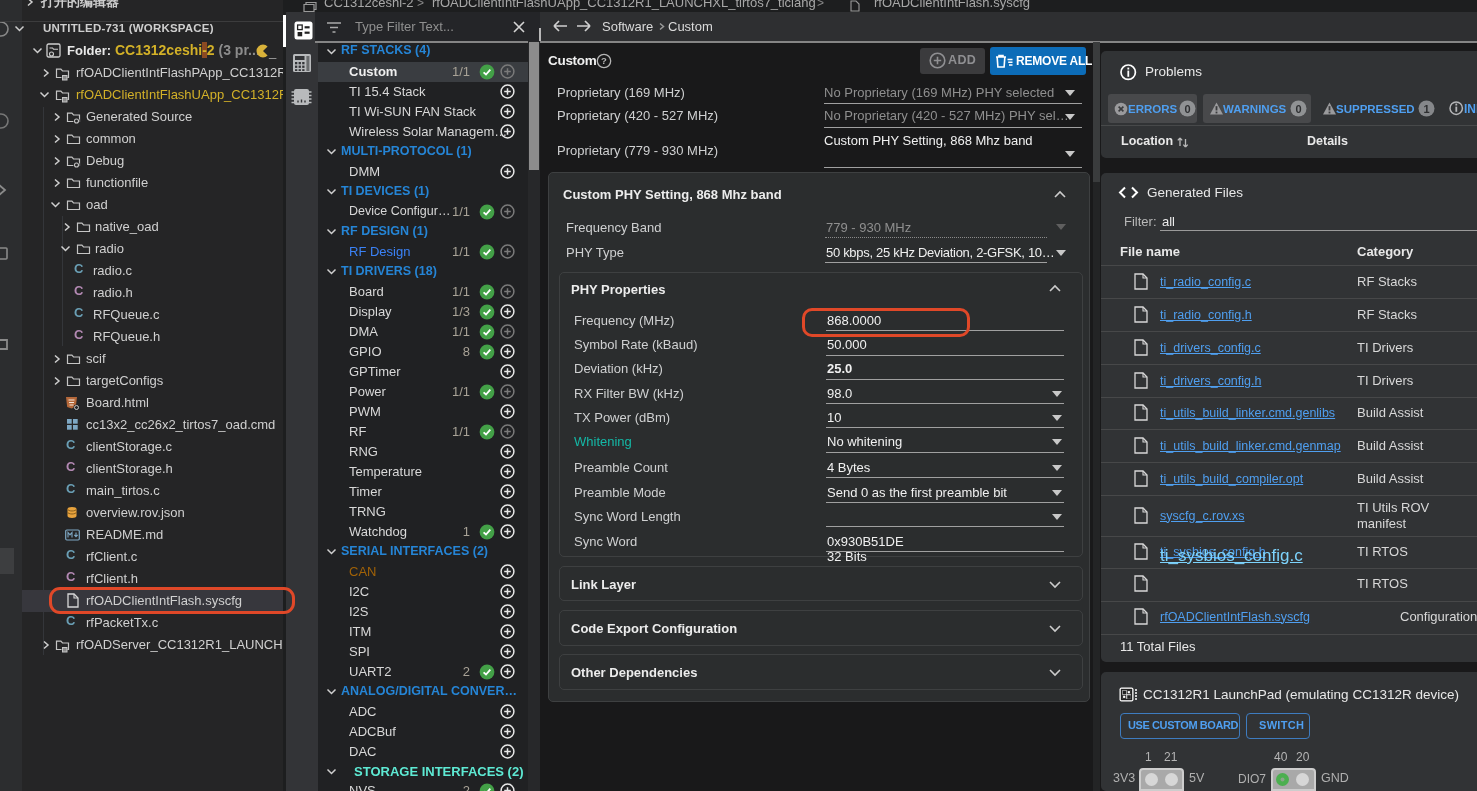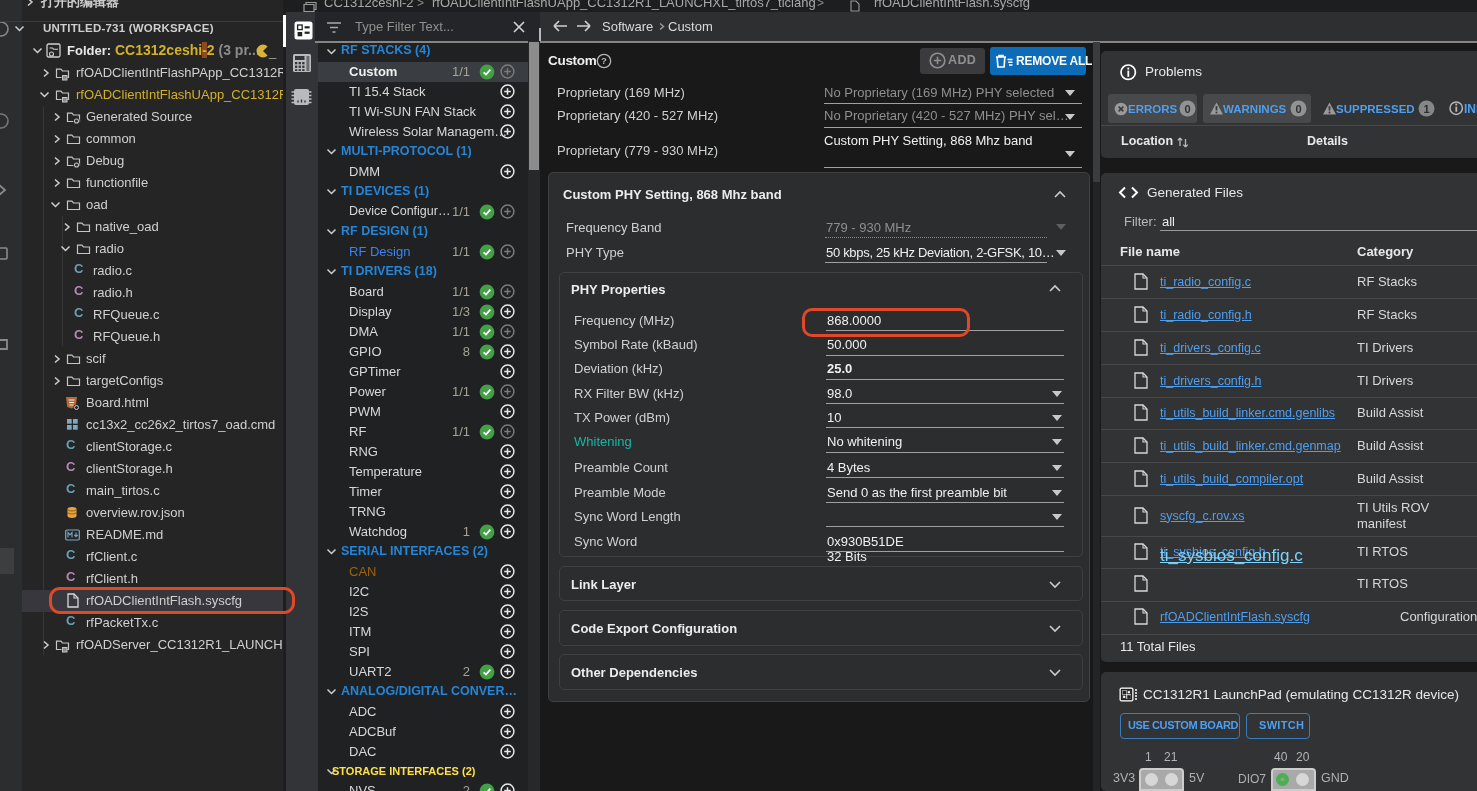--- a/index.html
+++ b/index.html
@@ -481,21 +481,21 @@
     <path d="M7.5 4.2 v6.6 M4.2 7.5 h6.6" stroke="#e8e8e8" stroke-width="1.5" fill="none"></path>
   </svg>
 <div class="txt" style="left:349px;top:741.5px;font-size:13px;color:#d8d8d8;font-weight:normal;line-height:20px;">DAC</div>
 <svg style="position:absolute;left:500px;top:744.0px" width="15" height="15">
     <circle cx="7.5" cy="7.5" r="6.4" stroke="#e8e8e8" stroke-width="1.5" fill="none"></circle>
     <path d="M7.5 4.2 v6.6 M4.2 7.5 h6.6" stroke="#e8e8e8" stroke-width="1.5" fill="none"></path>
   </svg>
 <svg style="position:absolute;left:326px;top:767.0px" width="11" height="10">
     <path d="M1.5 2.5 L5.5 6.5 L9.5 2.5" stroke="#cfcfcf" stroke-width="1.5" fill="none"></path>
   </svg>
-<div class="txt" style="left:332px;top:761.5px;font-size:11px;color:#fde047;font-weight:bold;line-height:19px;">STORAGE INTERFACES (2)</div>
+<div class="txt" style="left:354px;top:761.5px;font-size:13px;color:#5eead4;font-weight:bold;line-height:19px;">STORAGE INTERFACES (2)</div>
 <div class="txt" style="left:349px;top:780.5px;font-size:13px;color:#d8d8d8;font-weight:normal;line-height:20px;">NVS</div>
 <div class="txt" style="left:440px;top:780.5px;width:30px;text-align:right;font-size:13px;color:#a8a296;line-height:20px">2</div>
 <svg style="position:absolute;left:479px;top:782.5px" width="16" height="16">
     <circle cx="8" cy="8" r="7.4" fill="#43a047"></circle>
     <path d="M4.6 8.3 L7 10.5 L11.3 5.7" stroke="#fff" stroke-width="1.8" fill="none"></path>
   </svg>
 <svg style="position:absolute;left:500px;top:783.0px" width="15" height="15">
     <circle cx="7.5" cy="7.5" r="6.4" stroke="#e8e8e8" stroke-width="1.5" fill="none"></circle>
     <path d="M7.5 4.2 v6.6 M4.2 7.5 h6.6" stroke="#e8e8e8" stroke-width="1.5" fill="none"></path>
   </svg>

